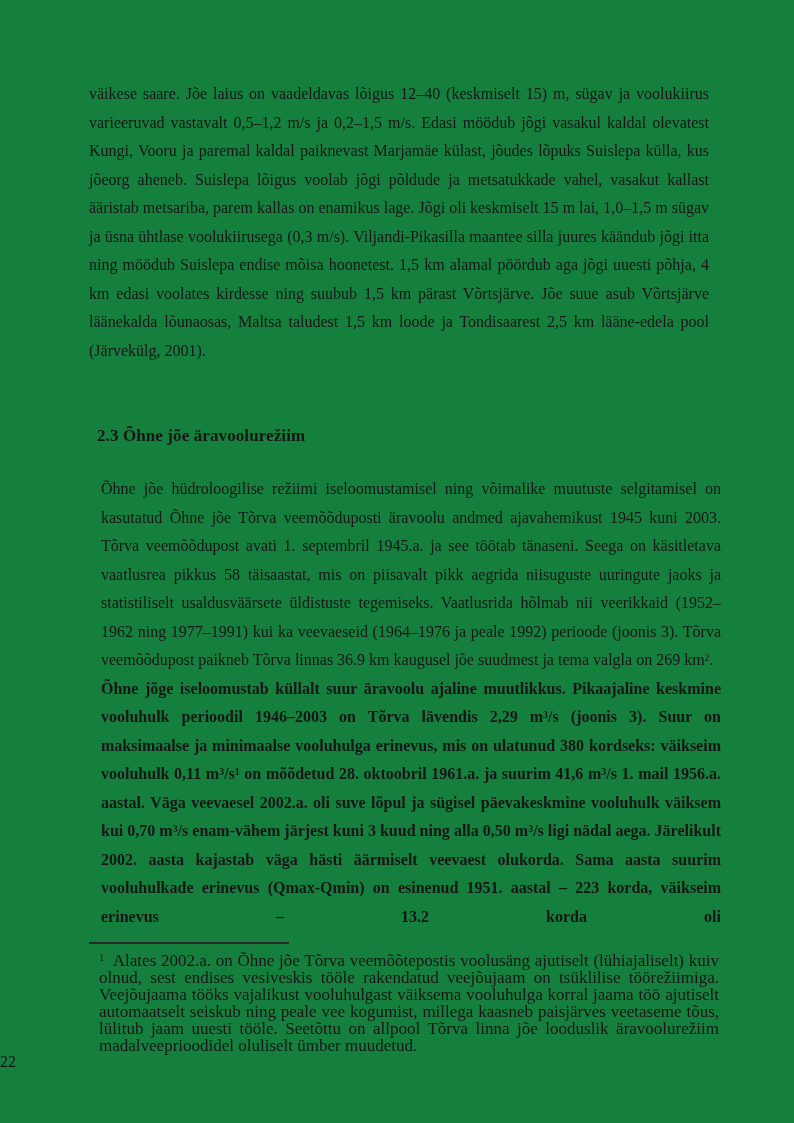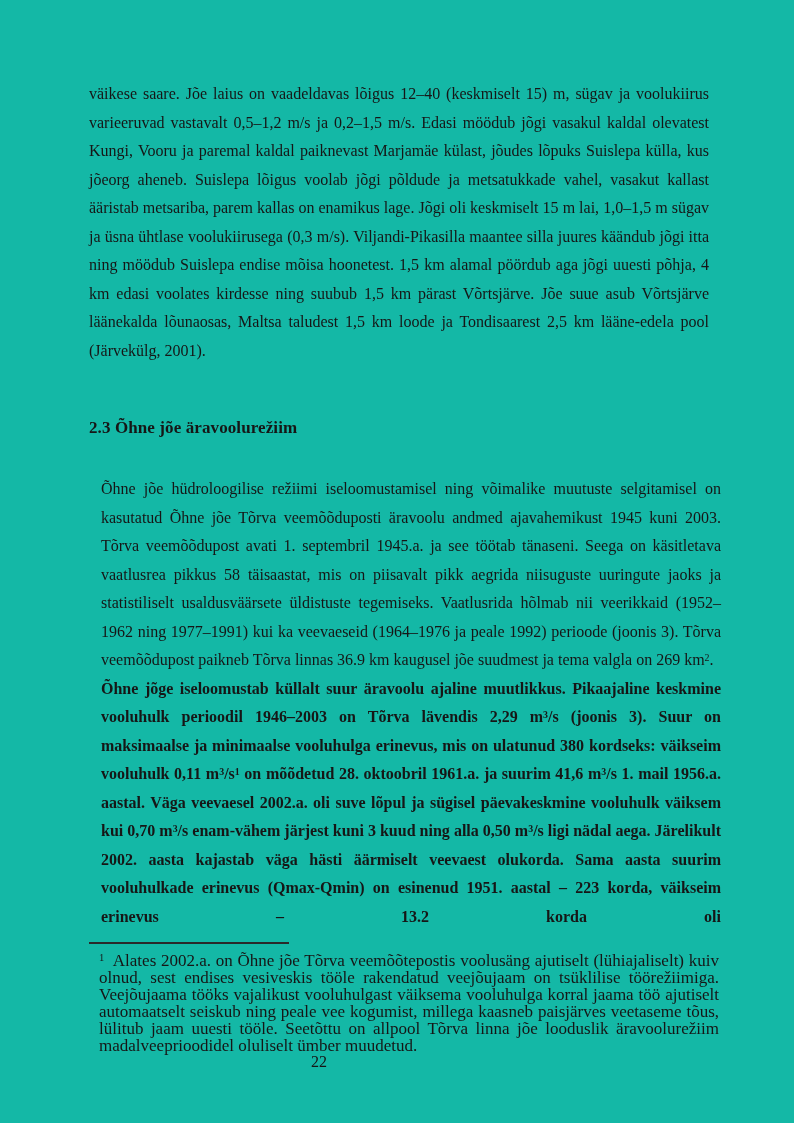--- a/index.html
+++ b/index.html
@@ -5,21 +5,21 @@
   html, body {
     margin: 0;
     padding: 0;
     background: #e8e8e8;
   }
   .page {
     position: relative;
     width: 794px;
     height: 1123px;
     margin: 0 auto;
-    background: #14b8a6;
+    background: #15803d;
     overflow: hidden;
     color: #161616;
     font-family: "Liberation Serif", "DejaVu Serif", serif;
   }
   .block {
     position: absolute;
     left: 89px;
     width: 620px;
     margin-left: 12px;
   }
@@ -27,21 +27,21 @@
     margin: 0;
     font-size: 16px;
     line-height: 28.5px;
     text-align: justify;
   }
   p.justify-last {
     text-align-last: justify;
     font-weight: bold;
   }
   h2.section-heading {
-    margin: 0;
+    margin: 8px;
     font-size: 17px;
     line-height: 29px;
     font-weight: bold;
     letter-spacing: 0.1px;
   }
   sup {
     font-size: 0.62em;
     line-height: 0;
     position: relative;
     top: -0.45em;
@@ -63,21 +63,20 @@
     font-size: 17px;
     line-height: 17px;
     text-align: justify;
     margin: 4px;
   }
   .page-number {
     position: absolute;
     left: 0;
     top: 1053px;
     width: 638px;
-    text-align: center;
     font-size: 16px;
   }
 </style>
 </head>
 <body>
 
 <div class="page">
 
   <p class="body-text block" style="top: 80px;">väikese saare. Jõe laius on vaadeldavas lõigus 12–40 (keskmiselt 15) m, sügav ja voolukiirus varieeruvad vastavalt 0,5–1,2 m/s ja 0,2–1,5 m/s. Edasi möödub jõgi vasakul kaldal olevatest Kungi, Vooru ja paremal kaldal paiknevast Marjamäe külast, jõudes lõpuks Suislepa külla, kus jõeorg aheneb. Suislepa lõigus voolab jõgi põldude ja metsatukkade vahel, vasakut kallast ääristab metsariba, parem kallas on enamikus lage. Jõgi oli keskmiselt 15 m lai, 1,0–1,5 m sügav ja üsna ühtlase voolukiirusega (0,3 m/s). Viljandi-Pikasilla maantee silla juures käändub jõgi itta ning möödub Suislepa endise mõisa hoonetest. 1,5 km alamal pöördub aga jõgi uuesti põhja, 4 km edasi voolates kirdesse ning suubub 1,5 km pärast Võrtsjärve. Jõe suue asub Võrtsjärve läänekalda lõunaosas, Maltsa taludest 1,5 km loode ja Tondisaarest 2,5 km lääne-edela pool (Järvekülg, 2001).</p>
 

